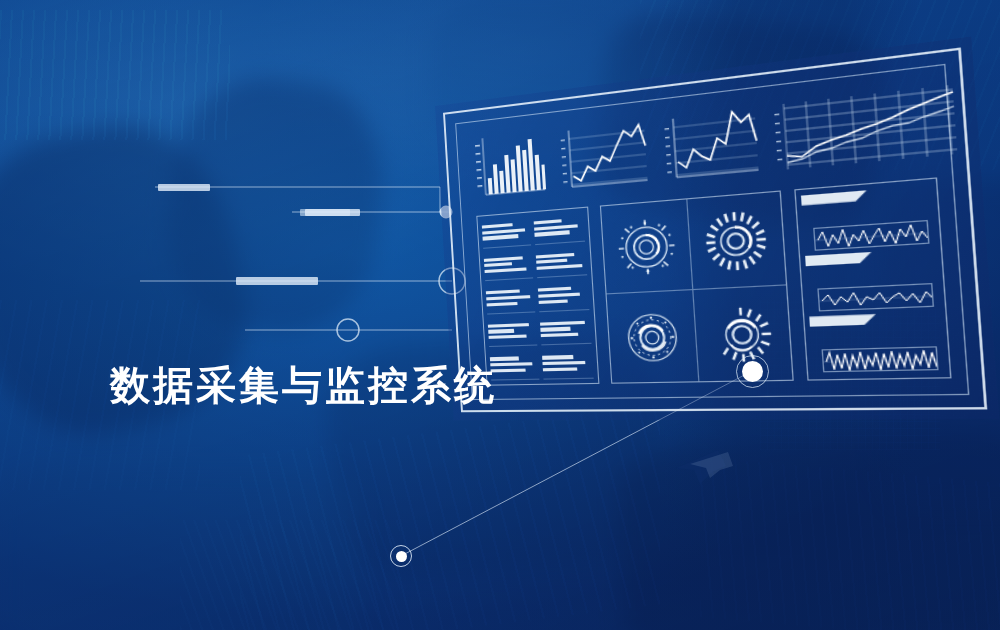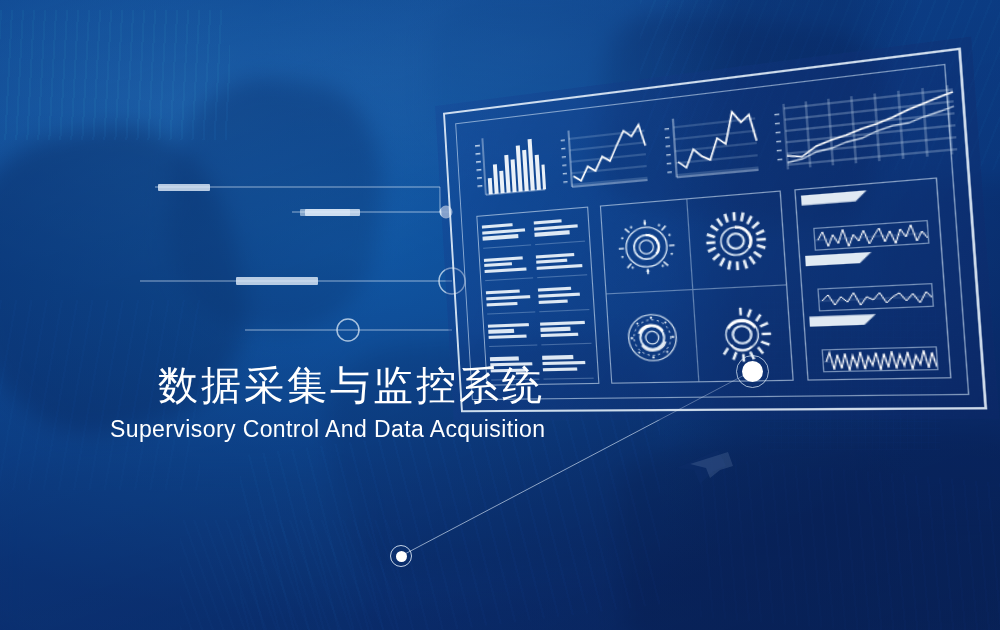--- a/index.html
+++ b/index.html
@@ -104,22 +104,22 @@
 
   
   .node{position:absolute;border-radius:50%;}
   .node .ring{position:absolute;inset:0;border:1.6px solid rgba(228,240,252,.85);border-radius:50%;}
   .node .dot{position:absolute;inset:25%;background:#ffffff;border-radius:50%;}
   .ring-only{position:absolute;border:1.5px solid rgba(226,238,250,.72);border-radius:50%;}
 
   
   #headline{position:absolute;left:110px;top:352px;width:520px;}
   .h-main{font-size:62px;line-height:62px;color:#ffffff;font-weight:300;letter-spacing:1px;}
-  .h-cn{margin-top:12px;font-size:40px;line-height:42px;color:#ffffff;font-weight:400;letter-spacing:3px;
-        font-family:"DejaVu Sans","Liberation Sans",sans-serif;margin-left:48px;}
+  .h-cn{margin-top:12px;font-size:40px;line-height:42px;color:#ffffff;font-weight:700;letter-spacing:3px;
+        font-family:"DejaVu Sans","Liberation Sans",sans-serif;}
   .h-en{margin-top:10px;font-size:23px;line-height:26px;color:#ffffff;font-weight:300;letter-spacing:.4px;}
 </style>
 </head>
 <body>
 
 <div id="stage">
 
   <div class="bg-layer bg-base">
     <div class="blob b1"></div>
     <div class="blob b2"></div>
@@ -500,16 +500,15 @@
     </div>
   </div>
 
   <div class="ring-only" style="left:736px;top:355px;width:33px;height:33px;"></div>
   <div class="node" style="left:742px;top:361px;width:21px;height:21px;">
     <div class="dot" style="inset:0;"></div>
   </div>
 
   <div id="headline">
     <div class="h-cn">数据采集与监控系统</div>
-    <div class="h-en">Supervisory Control And Data Acquisition</div>
   </div>
 
 </div>
 
 </body></html>

